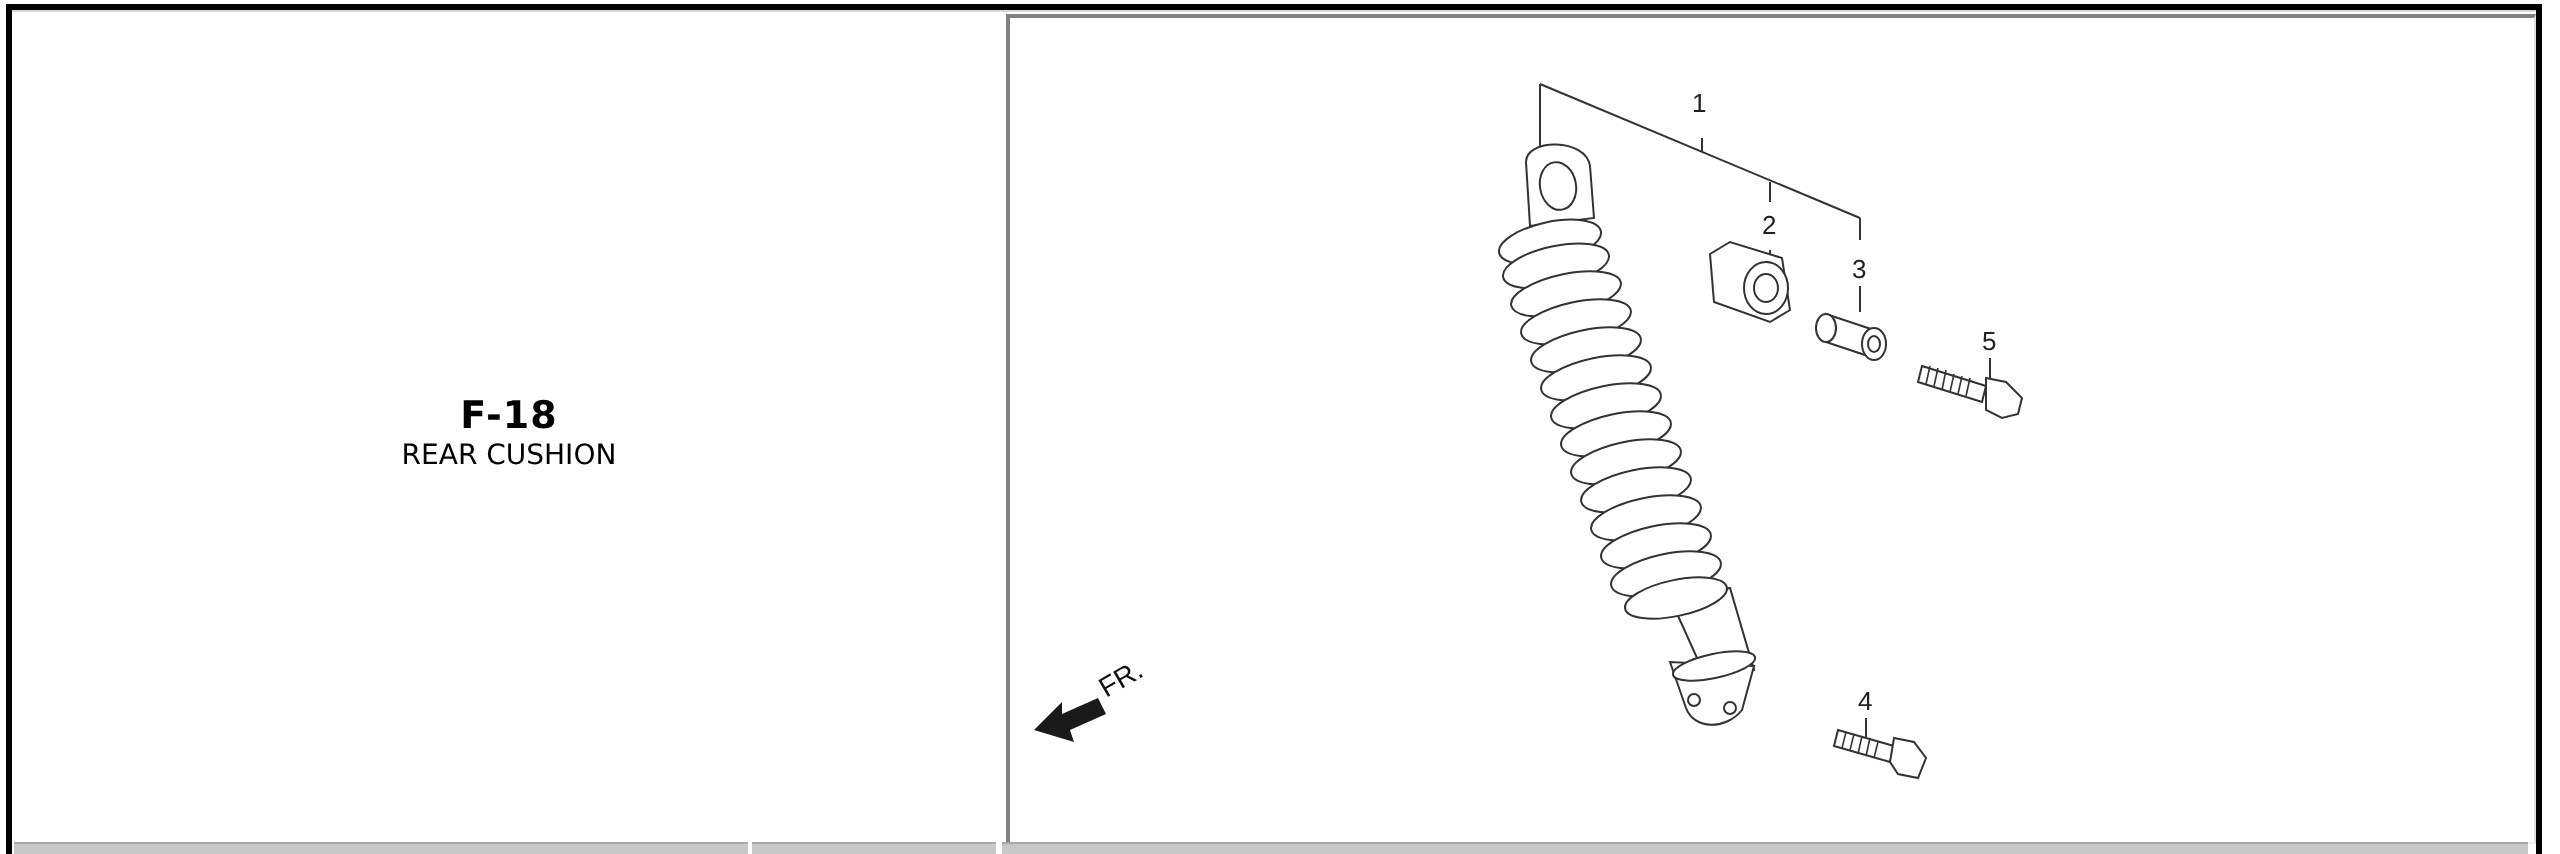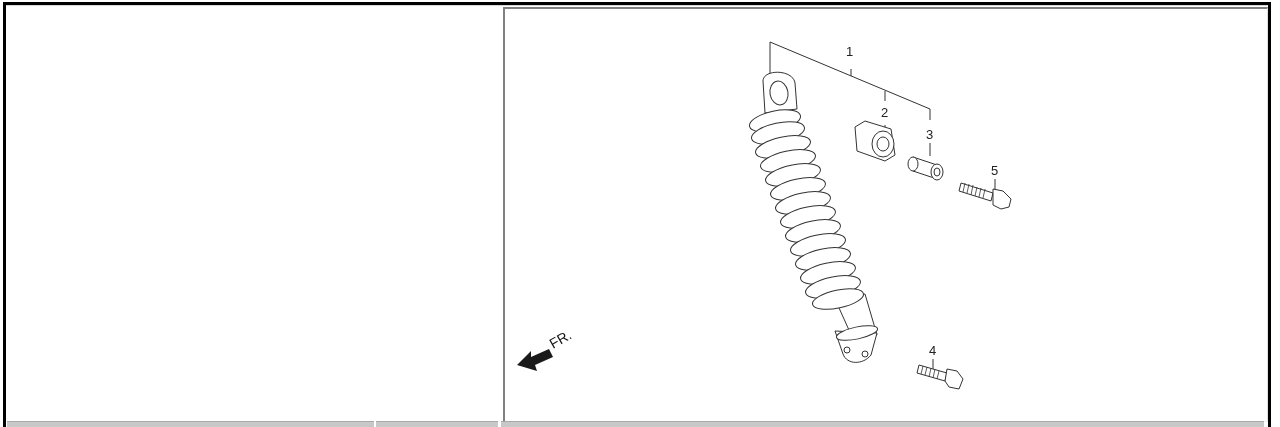--- a/index.html
+++ b/index.html
@@ -32,20 +32,24 @@
   .r2a { left: 7px; width: 367px; }
   .r2b { left: 376px; width: 122px; }
   .r2c { left: 501px; width: 763px; }
   .label-num { font-family: "Liberation Sans", sans-serif; font-size: 13px; fill: #222; }
   .fr-text { font-family: "Liberation Sans", sans-serif; font-size: 14px; fill: #111; }
 </style>
 </head>
 <body>
 
 <div class="outer">
+  <div class="title-cell">
+    <div class="code">F-18</div>
+    <div class="name">REAR CUSHION</div>
+  </div>
 
   <div class="diagram-cell">
     <svg width="763" height="413" viewBox="0 0 763 413">
       <g fill="none" stroke="#333" stroke-width="1">
 
         <polyline points="265,33 265,72"></polyline>
         <polyline points="265,33 425,100"></polyline>
         <polyline points="346,67 346,60"></polyline>
         <polyline points="380,82 380,92"></polyline>
         <polyline points="425,100 425,111"></polyline>

